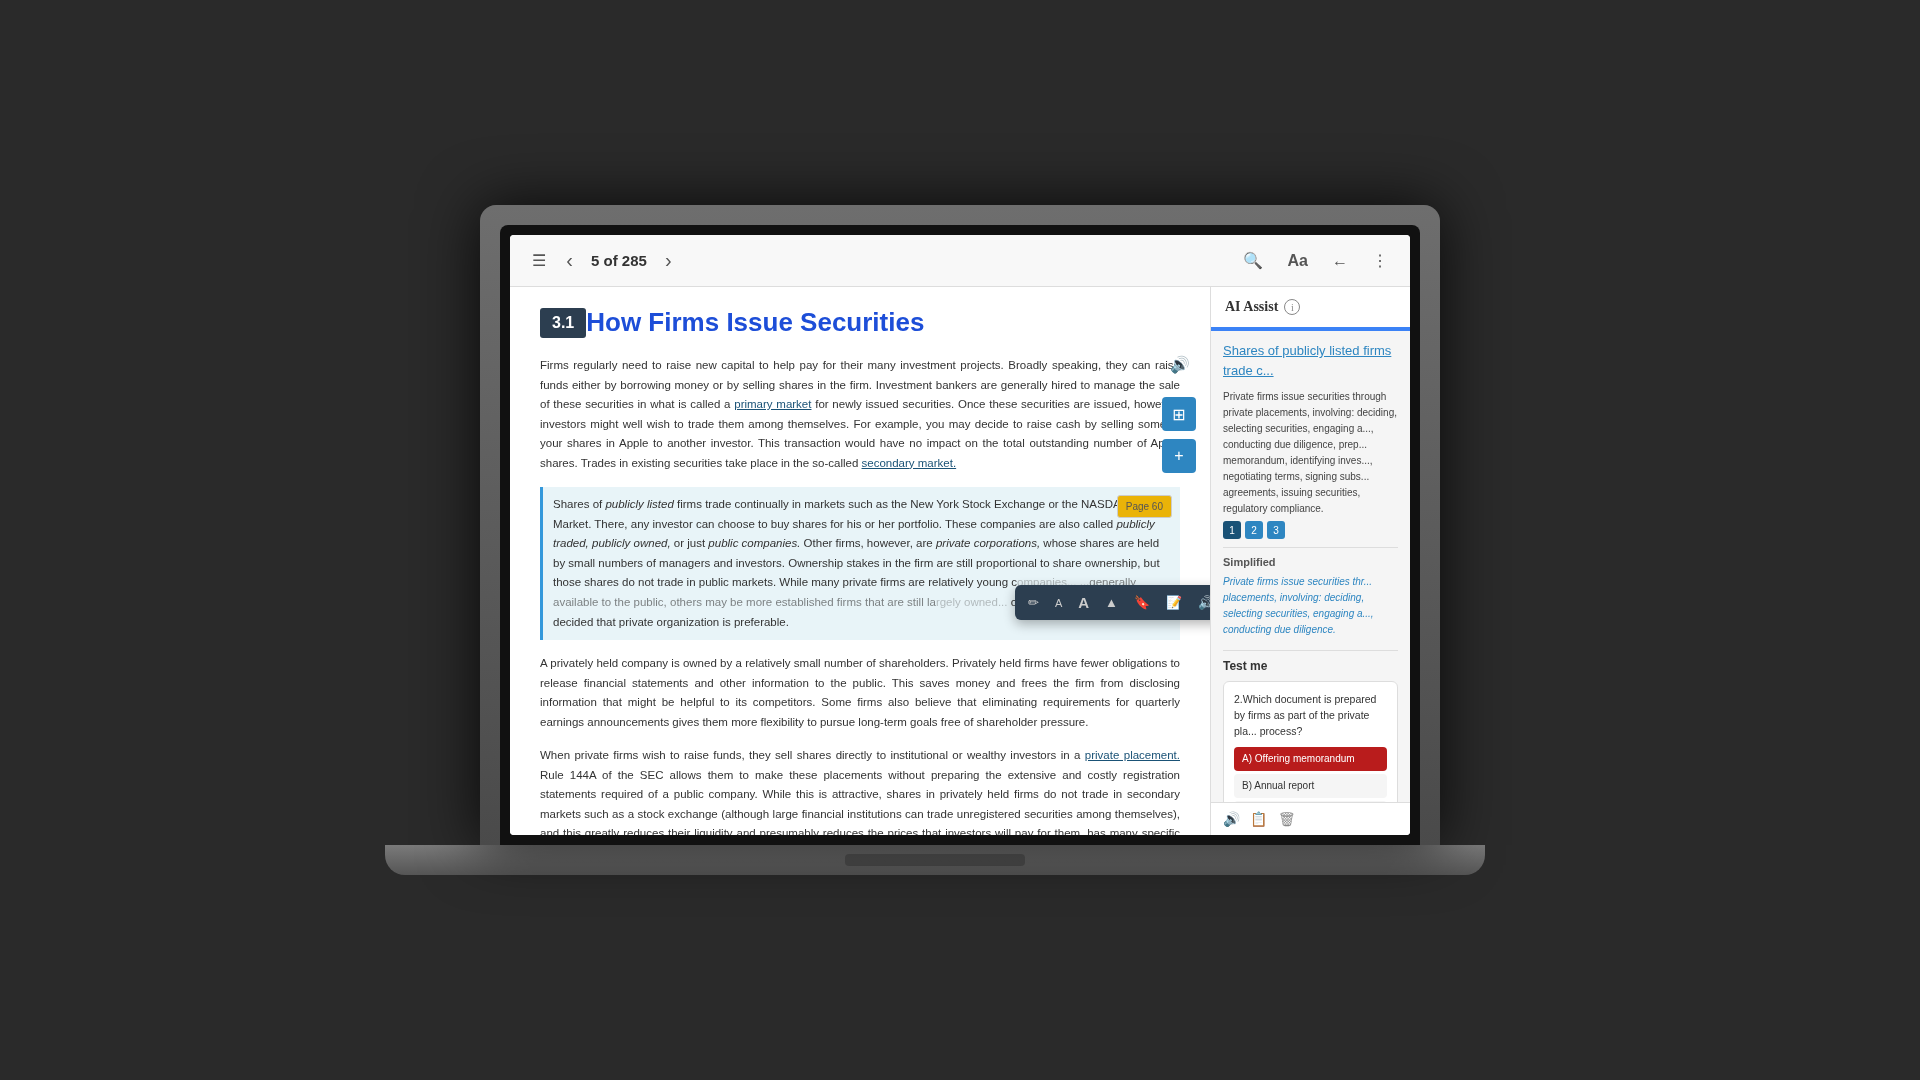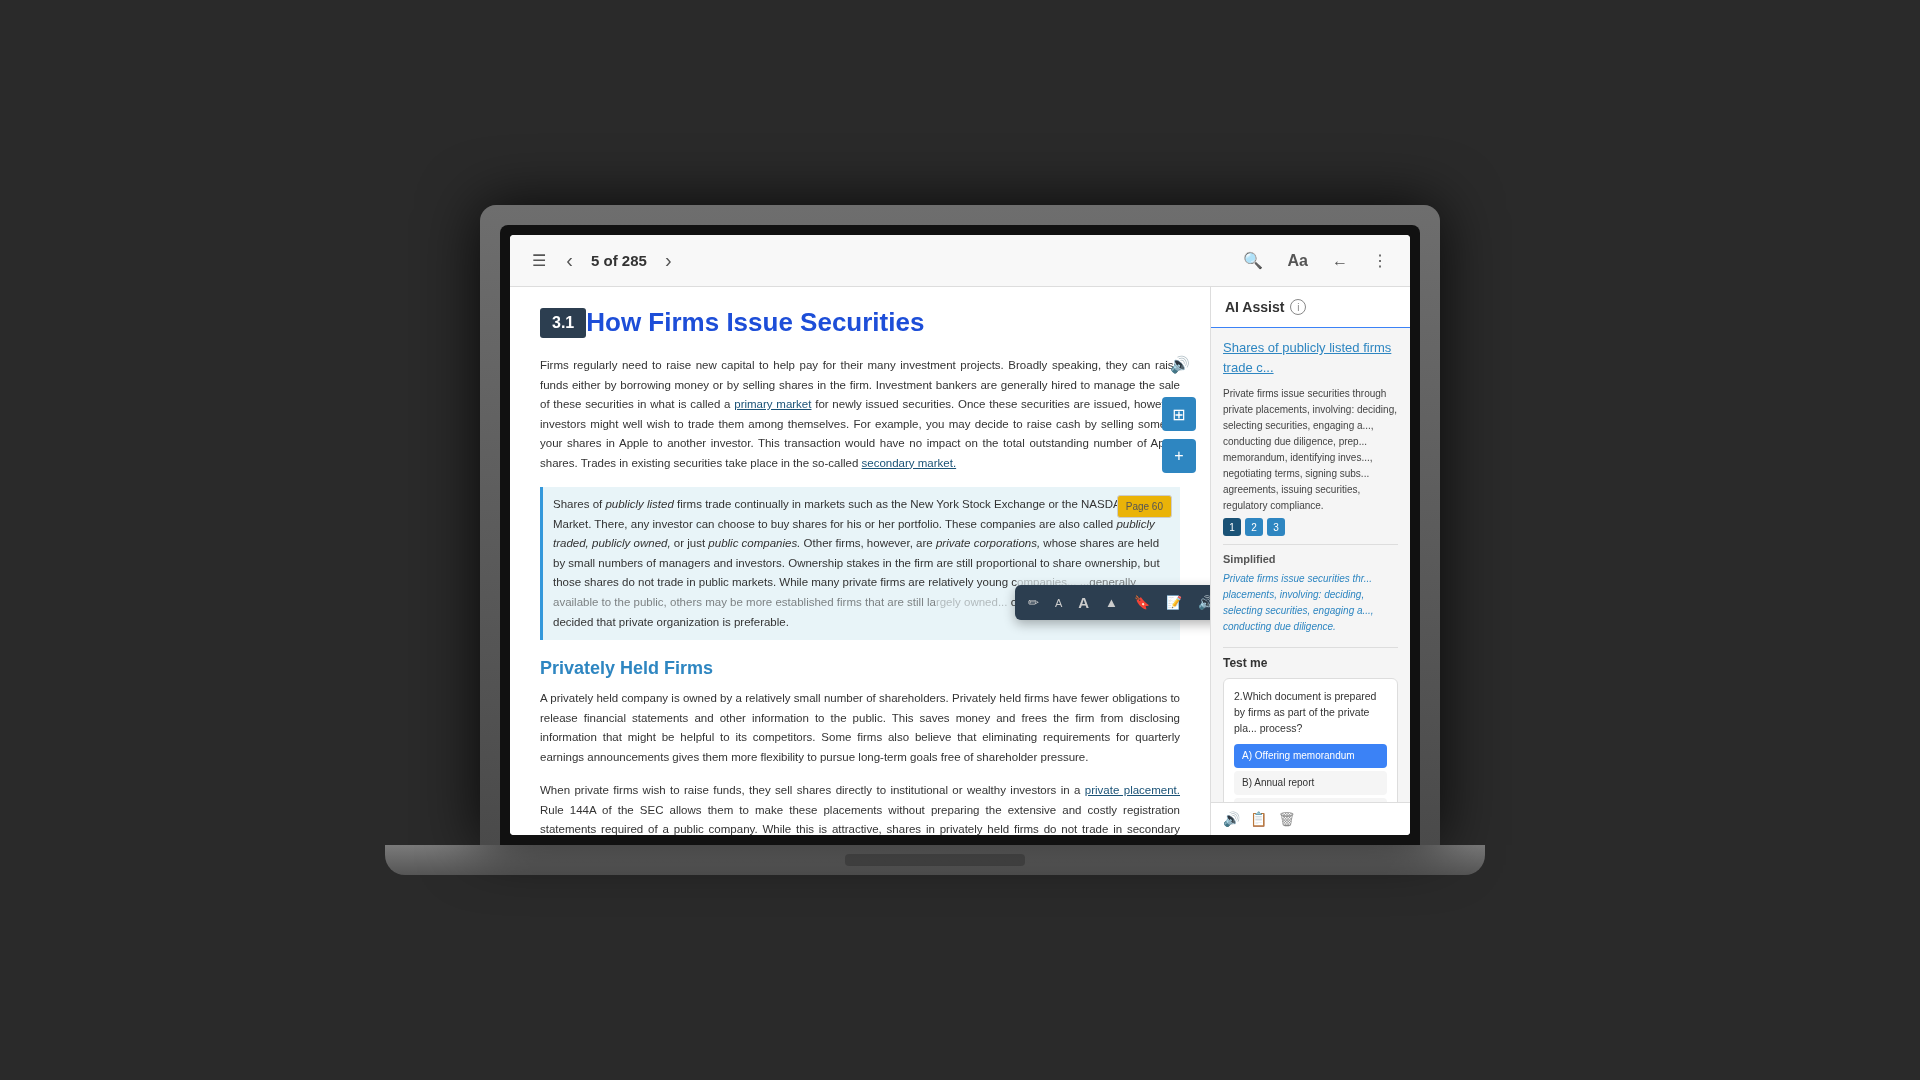--- a/index.html
+++ b/index.html
@@ -258,22 +258,23 @@
       display: flex;
       flex-direction: column;
       overflow: hidden;
       flex-shrink: 0;
     }
     .ai-panel-header {
       display: flex;
       align-items: center;
       padding: 12px 14px;
       background: #fff;
-      border-bottom: 1px solid #3b82f6;
+      border-bottom: 4px solid #3b82f6;
       gap: 6px;
+      font-family: Liberation Serif, serif;
     }
     .ai-panel-title {
       font-size: 14px;
       font-weight: 600;
       color: #333;
     }
     .ai-info-icon {
       width: 16px;
       height: 16px;
       border-radius: 50%;
@@ -350,21 +351,21 @@
       align-items: flex-start;
       padding: 5px 8px;
       border-radius: 4px;
       margin-bottom: 3px;
       cursor: pointer;
       font-size: 10px;
       color: #333;
       line-height: 1.4;
     }
     .ai-answer-option.correct {
-      background: #3b82f6;
+      background: #b91c1c;
       color: white;
     }
     .ai-answer-option.normal {
       background: #f5f5f5;
     }
 
     .ai-panel-footer {
       border-top: 1px solid #ddd;
       padding: 8px 12px;
       display: flex;
@@ -494,21 +495,20 @@
                 </button>
                 <button class="ft-btn">
                   <span>📝</span>
                 </button>
                 <button class="ft-btn">
                   <span>🔊</span>
                 </button>
 
               </div>
 
-              <h2 class="section-title">Privately Held Firms</h2>
 
               <p class="doc-paragraph">
                 A privately held company is owned by a relatively small number of shareholders. Privately held firms have fewer obligations to release financial statements and other information to the public. This saves money and frees the firm from disclosing information that might be helpful to its competitors. Some firms also believe that eliminating requirements for quarterly earnings announcements gives them more flexibility to pursue long-term goals free of shareholder pressure.
               </p>
 
               <p class="doc-paragraph">
                 When private firms wish to raise funds, they sell shares directly to institutional or wealthy investors in a <a class="doc-link">private placement.</a> Rule 144A of the SEC allows them to make these placements without preparing the extensive and costly registration statements required of a public company. While this is attractive, shares in privately held firms do not trade in secondary markets such as a stock exchange (although large financial institutions can trade unregistered securities among themselves), and this greatly reduces their liquidity and presumably reduces the prices that investors will pay for them.  has many specific meanings, but generally speaking, it refers to the ability to buy or sell an asset at a fair price on short notice. Investors demand price concessions to buy illiquid securities.
               </p>
 
             </div>

